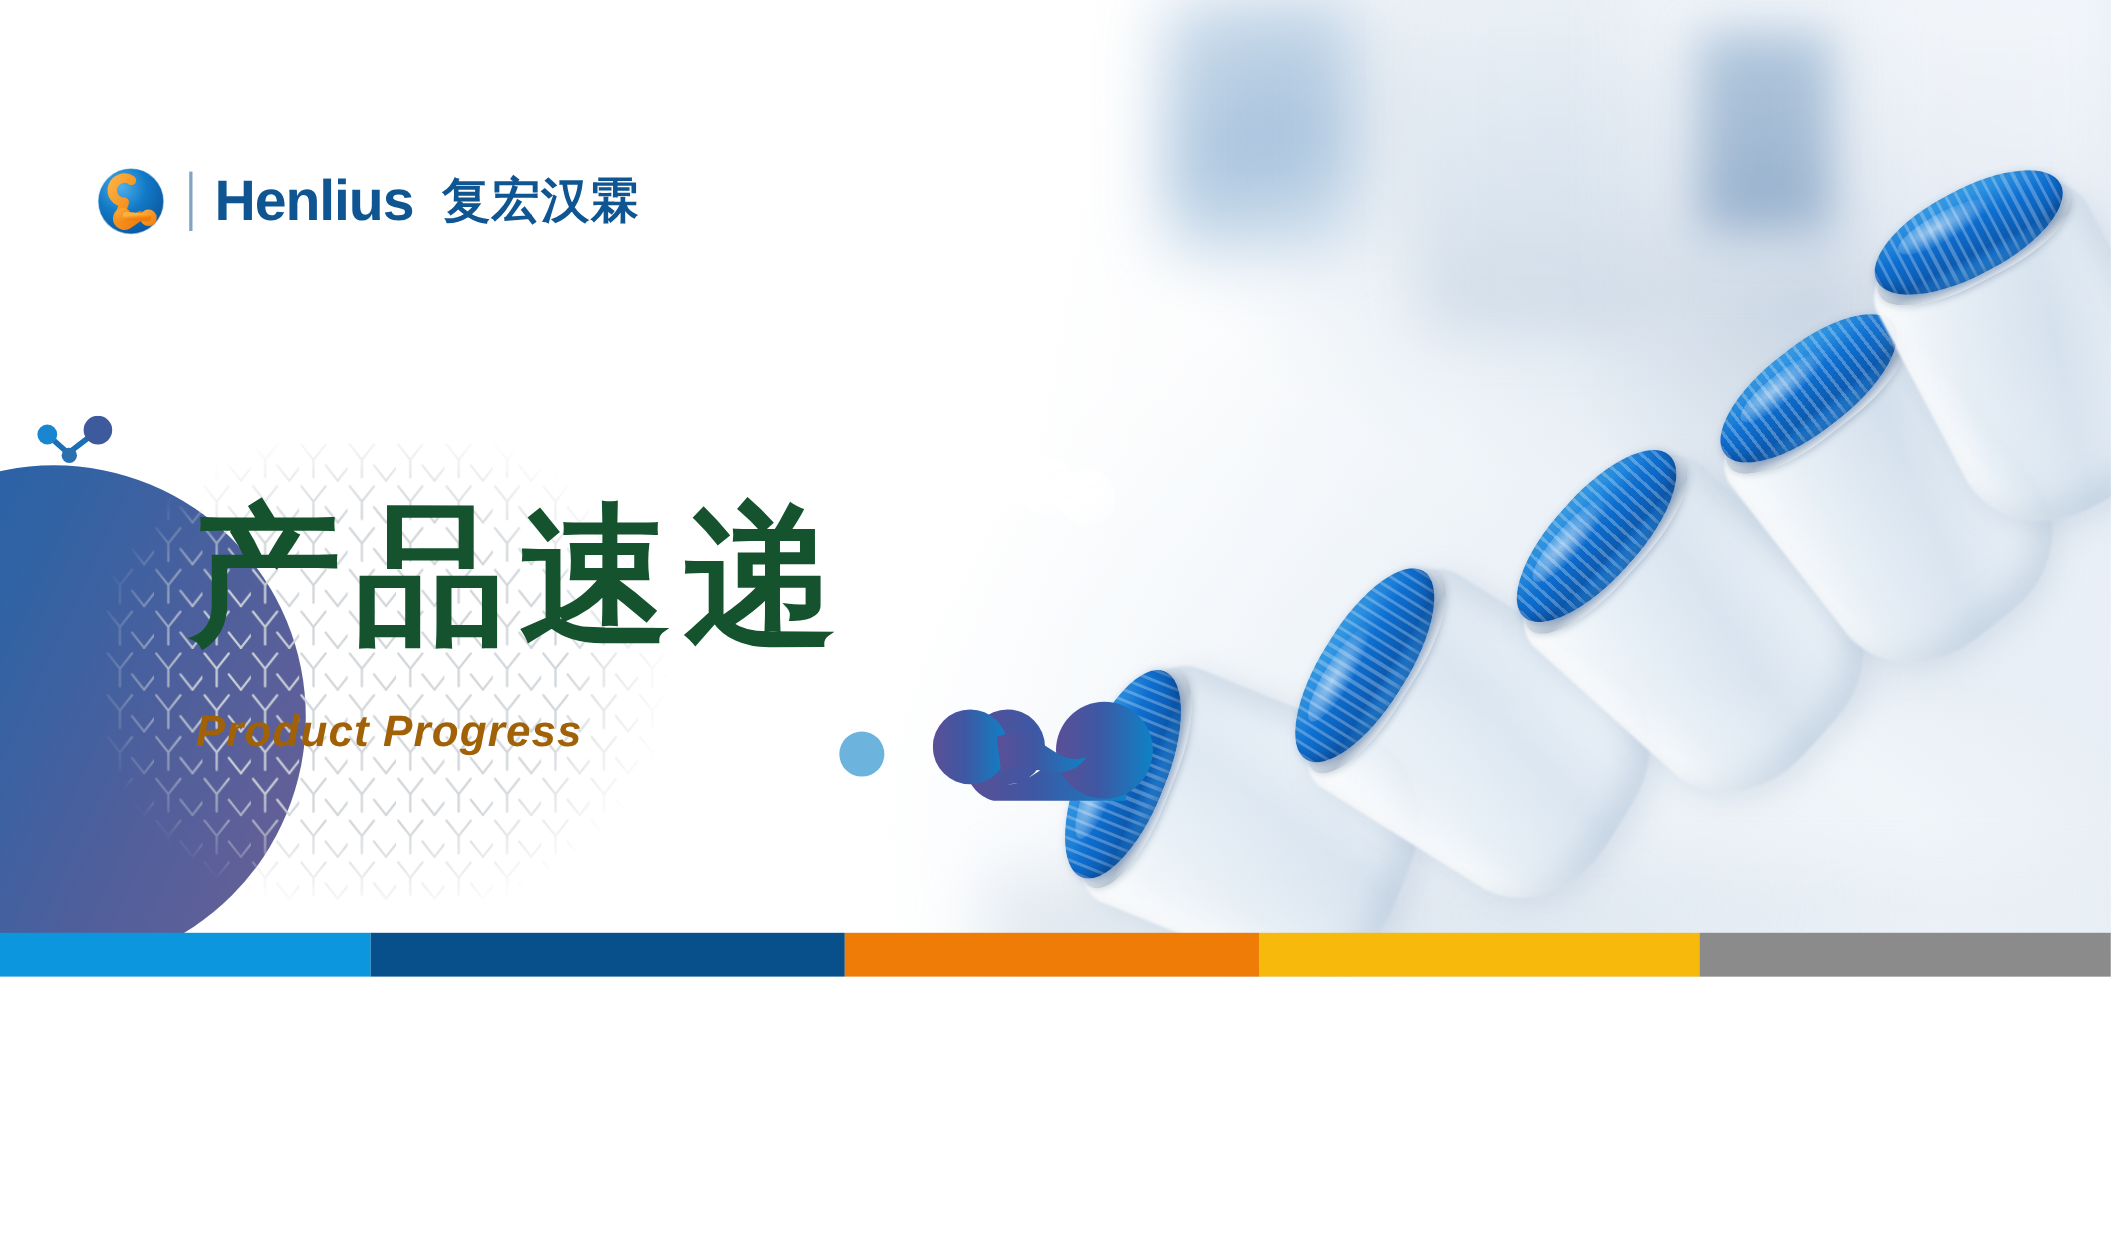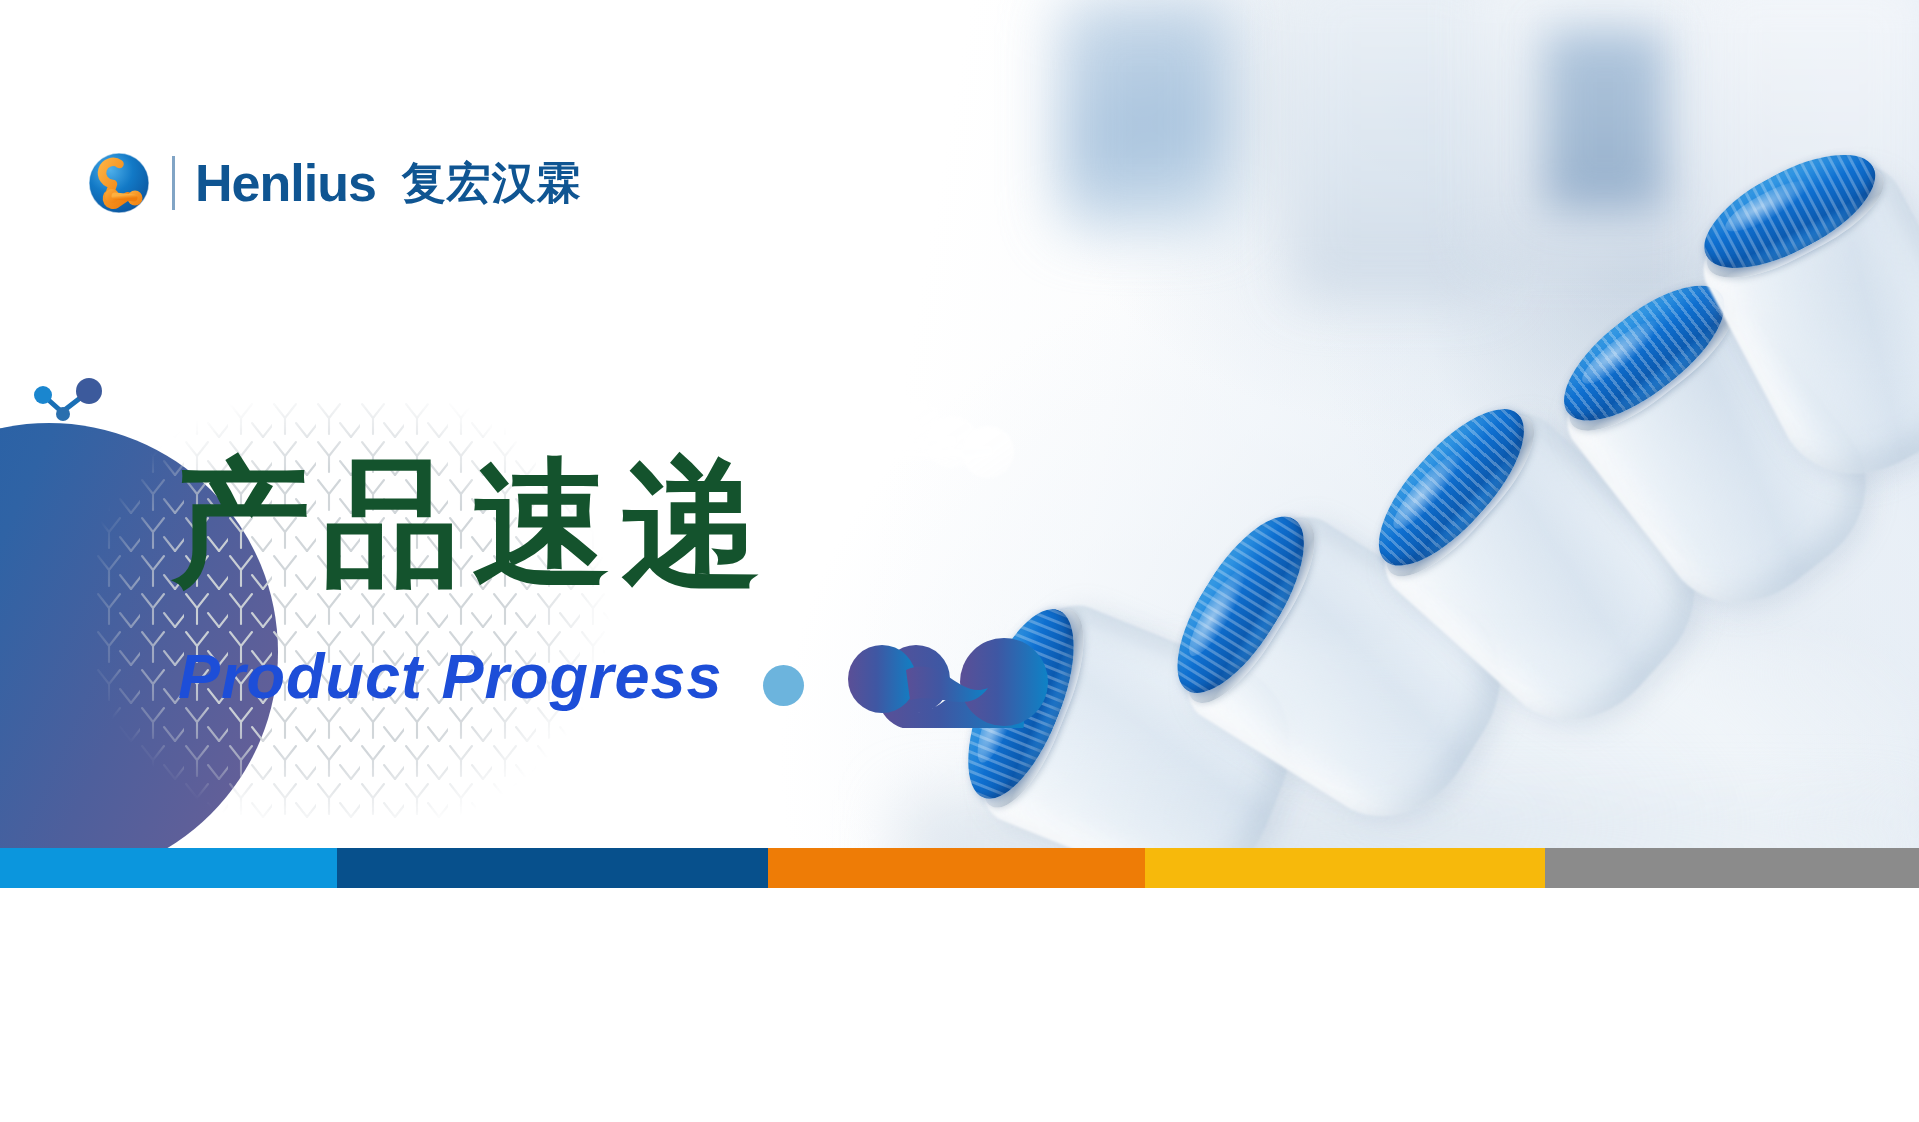--- a/index.html
+++ b/index.html
@@ -131,22 +131,22 @@
   .title-cn {
     position:absolute; left:160px; top:455px;
     font-size:138px; font-weight:bold; color:#14532d;
     letter-spacing:12px; line-height:1;
     font-family:"DejaVu Sans","Liberation Sans",sans-serif;
     white-space:nowrap;
     margin-left:12px;
   }
   .title-en {
     position:absolute; left:178px; top:645px;
-    font-size:63px; font-weight:bold; font-style:italic;
-    color:#1d4ed8; letter-spacing:1px; line-height:1;
+    font-size:40px; font-weight:bold; font-style:italic;
+    color:#a16207; letter-spacing:1px; line-height:1;
     white-space:nowrap;
   }
 
   
   .molecule-small { position:absolute; left:32px; top:378px; width:72px; height:62px; }
   .dot-light {
     position:absolute; left:763px; top:665px; width:41px; height:41px;
     border-radius:50%; background:#6cb4dd;
   }
   .dumbbell { position:absolute; left:848px; top:630px; width:210px; height:98px; }

